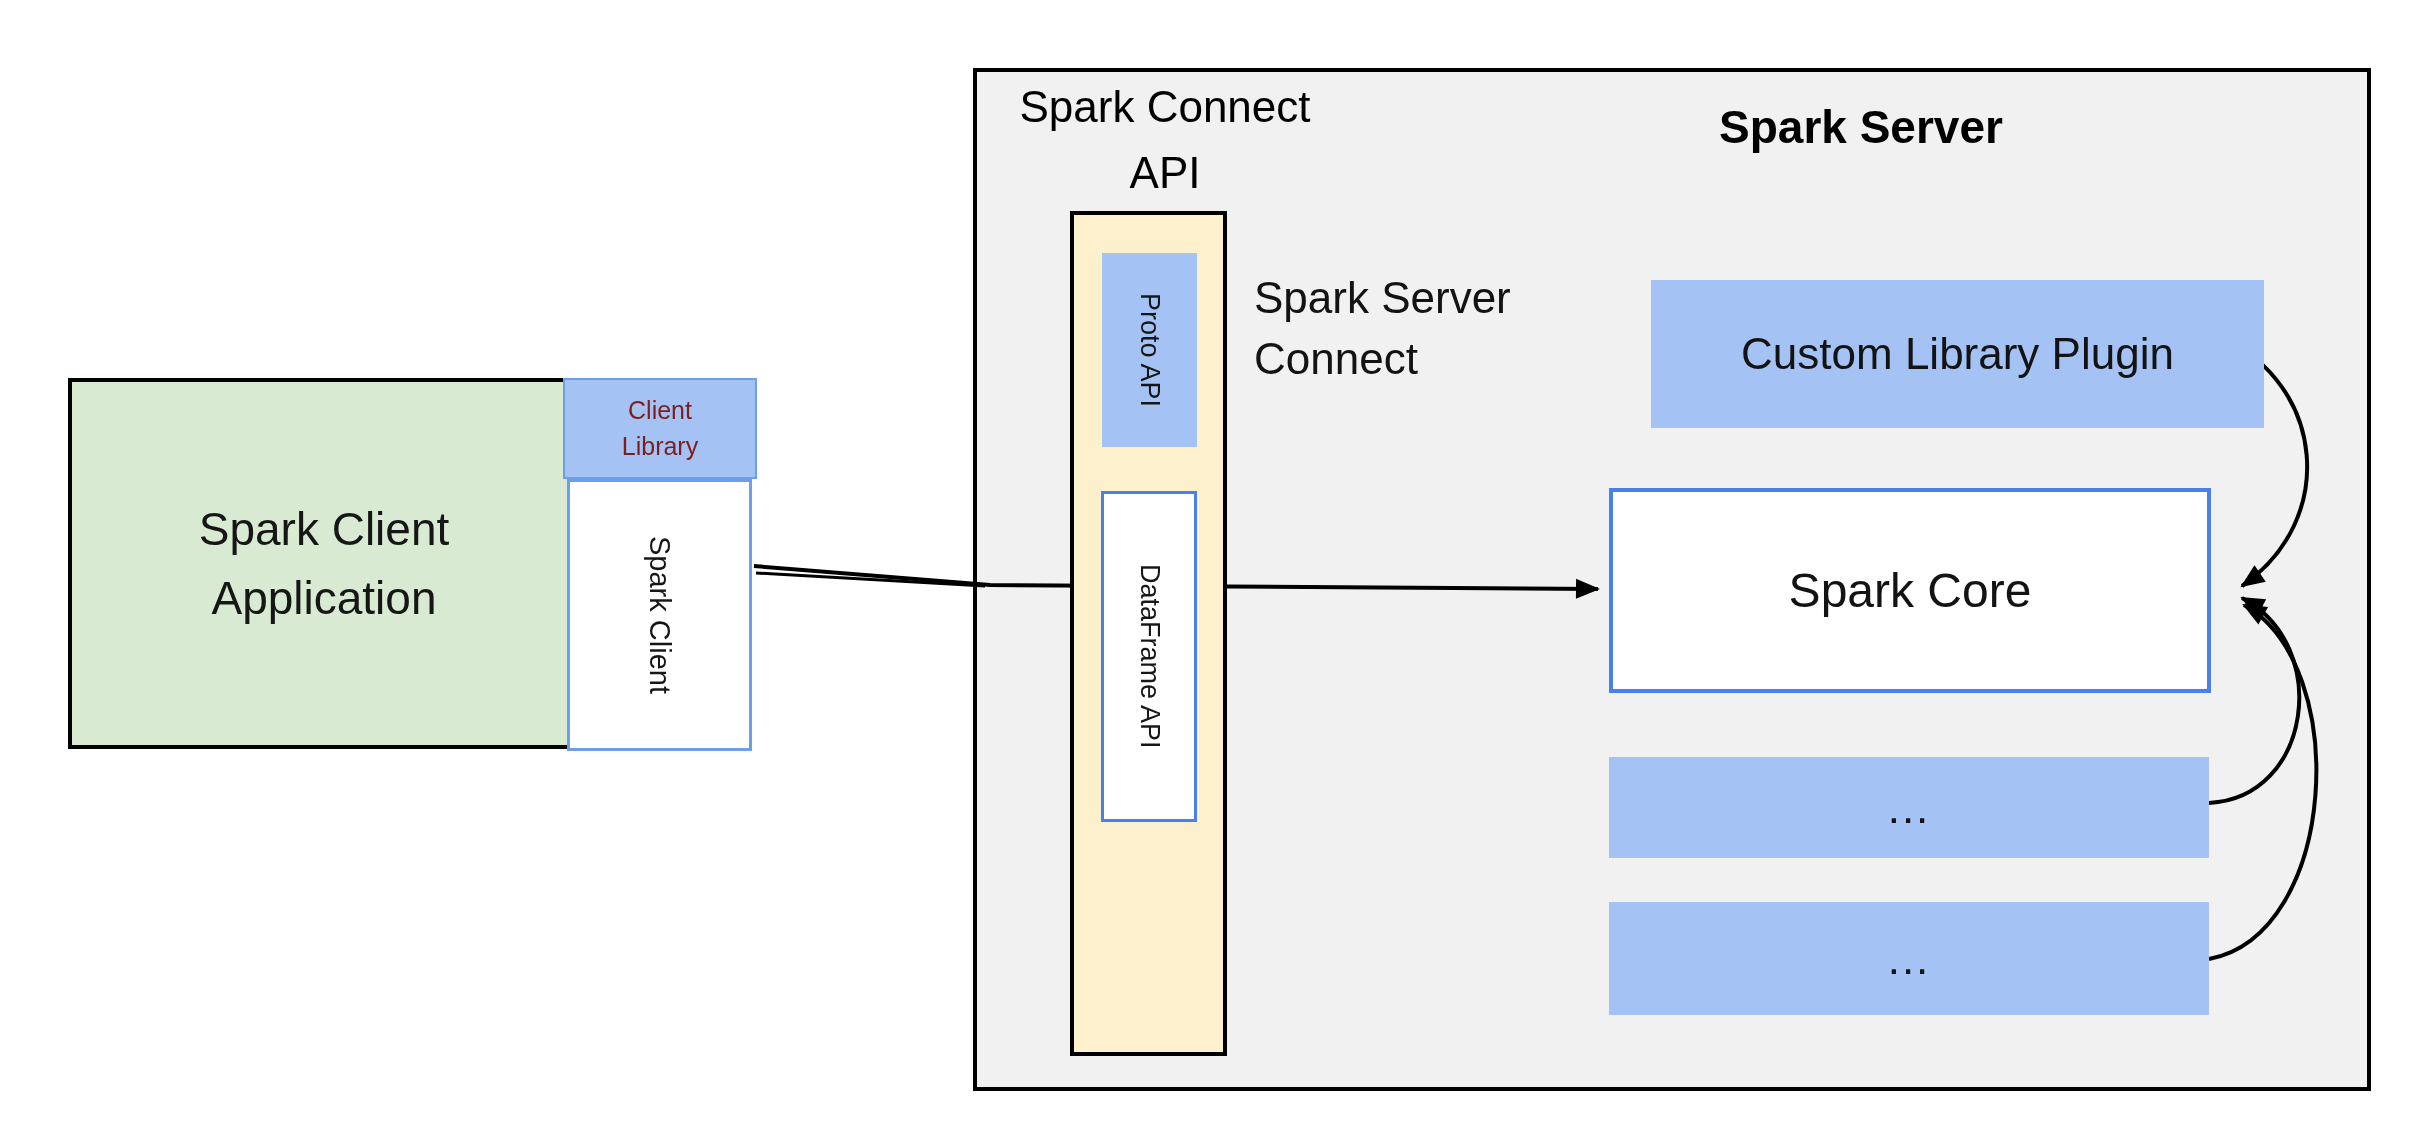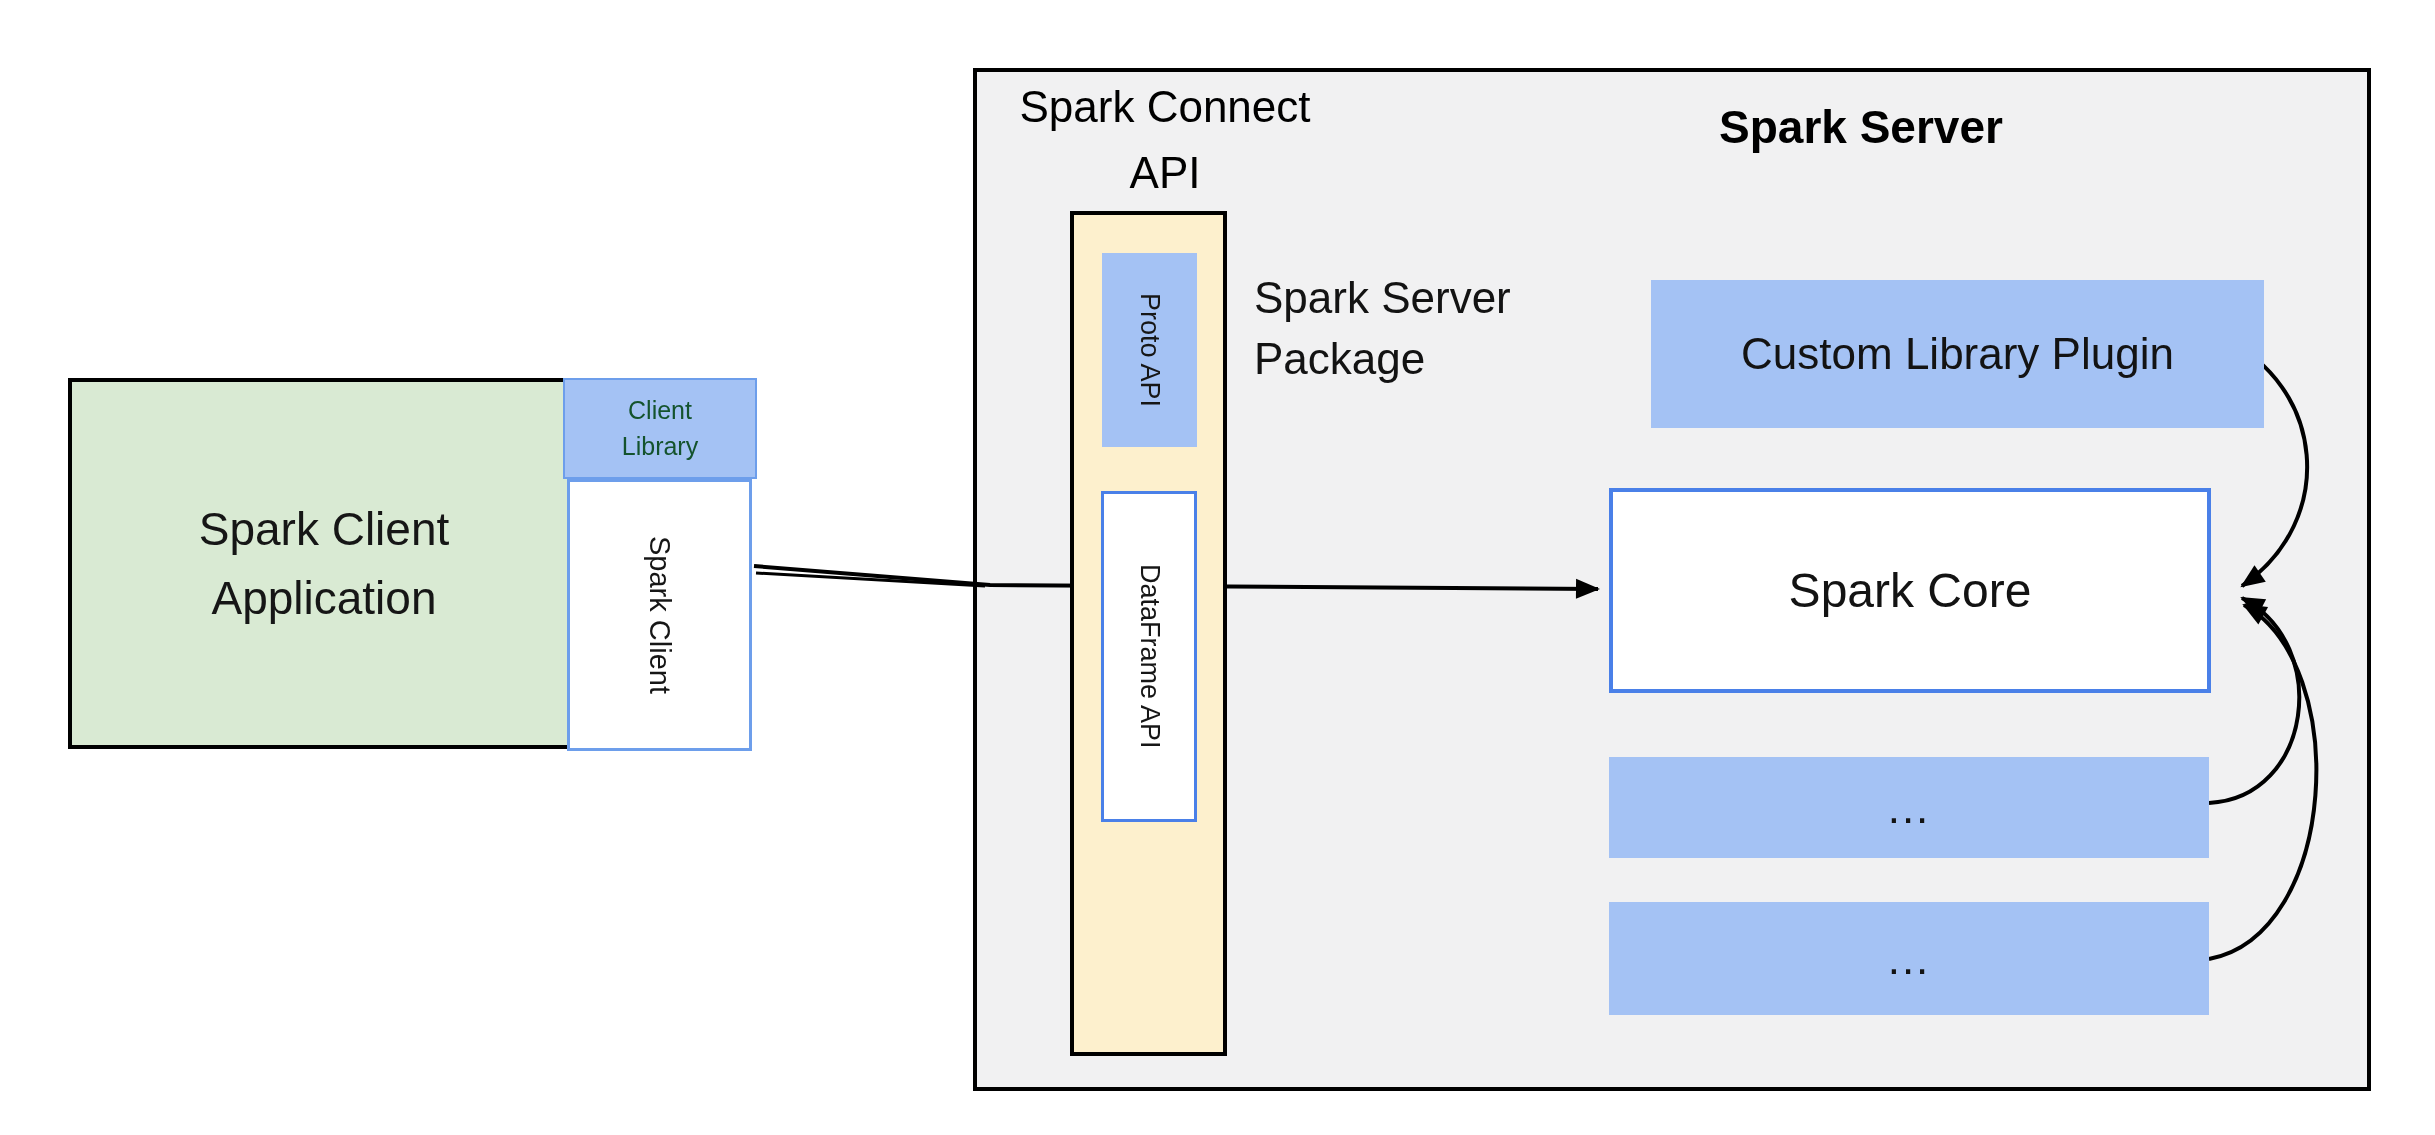--- a/index.html
+++ b/index.html
@@ -12,21 +12,21 @@
   .green-box{
     left:68px;top:378px;width:512px;height:371px;
     background:#d9ead3;border:4px solid #000;z-index:10;
     display:flex;align-items:center;justify-content:center;text-align:center;
     font-size:46px;line-height:1.48;color:#161616;
   }
   .pkg-box{
     left:563px;top:378px;width:194px;height:101px;
     background:#a4c2f4;border:2px solid #6d9eeb;z-index:11;
     display:flex;align-items:center;justify-content:center;text-align:center;
-    font-size:25px;line-height:1.42;color:#14532d;
+    font-size:25px;line-height:1.42;color:#7f1d1d;
   }
   .spark-client-box{
     left:567px;top:479px;width:185px;height:272px;
     background:#ffffff;border:3px solid #6d9eeb;z-index:11;
     display:flex;align-items:center;justify-content:center;
   }
   .vtext{writing-mode:vertical-rl;text-orientation:mixed;white-space:nowrap;color:#161616;}
   .spark-client-box .vtext{font-size:29px;}
   
   .gray-box{
@@ -130,21 +130,21 @@
 <div class="abs proto-box">
   <span class="vtext">Proto API</span>
 </div>
 
 <div class="abs df-box">
   <span class="vtext">DataFrame API</span>
 </div>
 
 <div class="abs library-label">
   <div>Spark Server</div>
-  <div>Package</div>
+  <div>Connect</div>
 </div>
 
 <div class="abs server-title">Spark Server</div>
 
 <div class="abs clp-box">
   <span>Custom Library Plugin</span>
 </div>
 
 <div class="abs core-box">
   <span>Spark Core</span>

